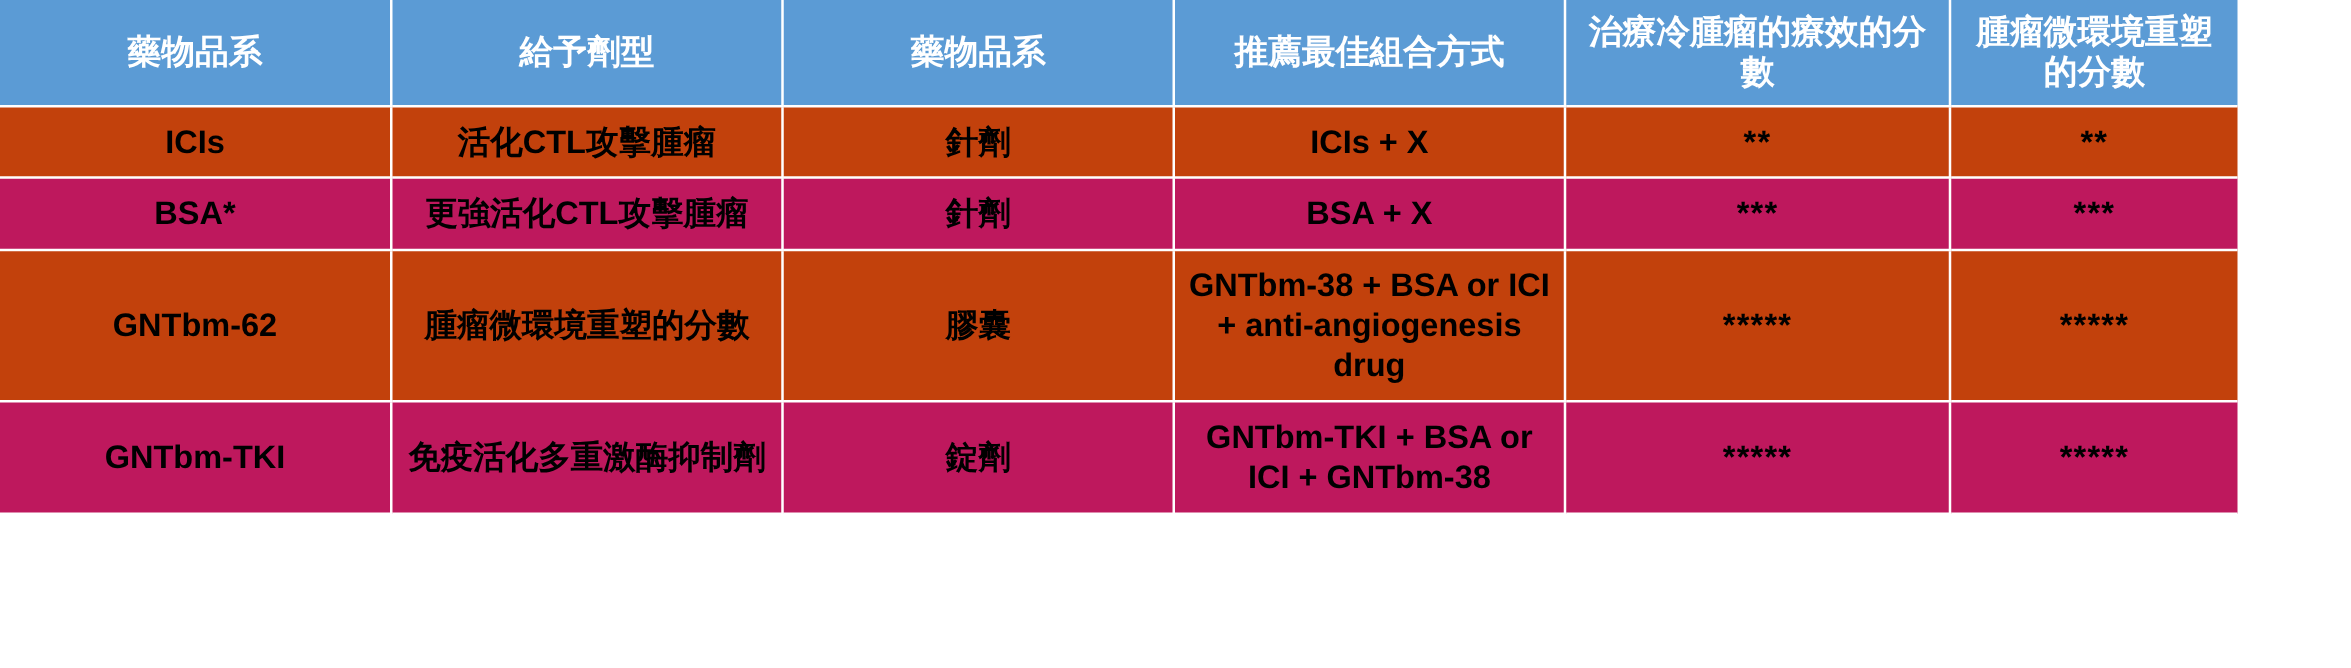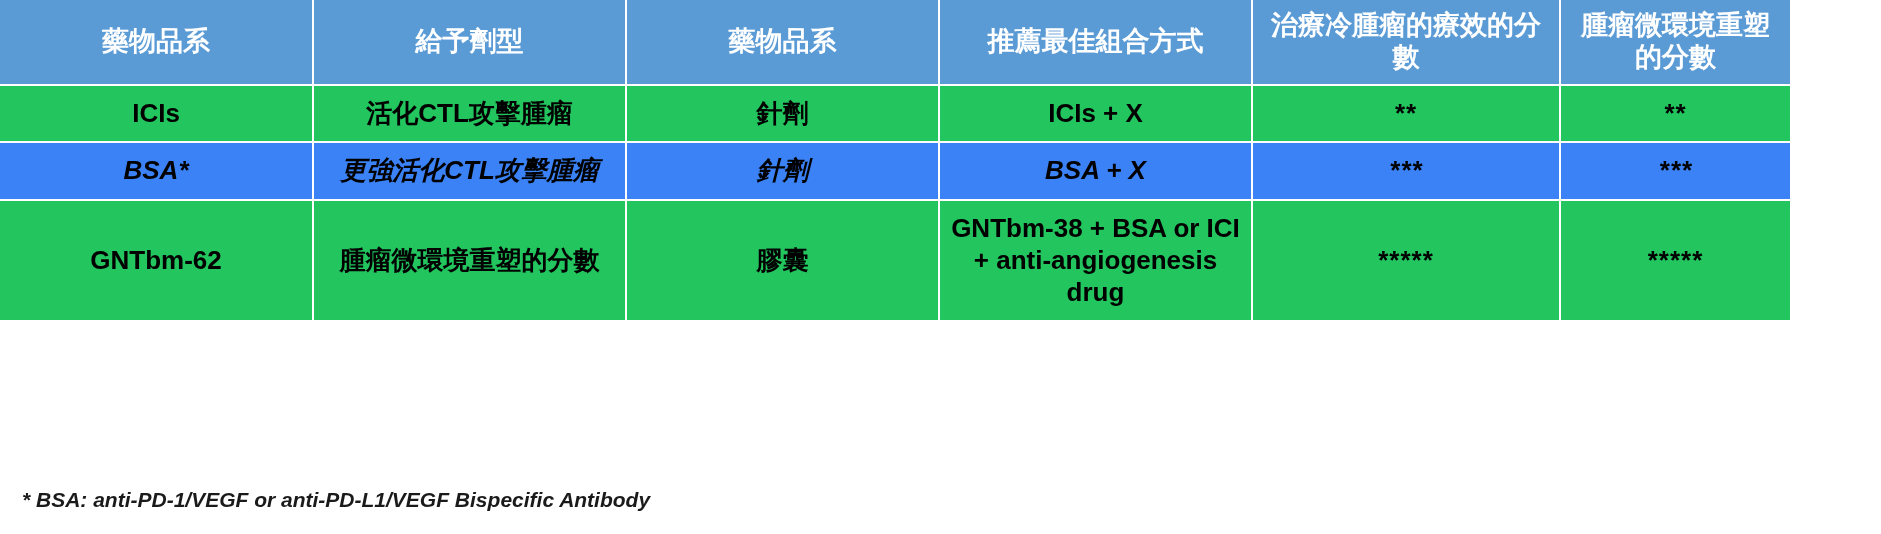--- a/index.html
+++ b/index.html
@@ -52,22 +52,22 @@
     vertical-align: middle;
     padding: 12px 10px;
     border-right: 2px solid #ffffff;
     border-bottom: 2px solid #ffffff;
     font-size: 26px;
     line-height: 1.22;
     color: #000000;
   }
   table.matrix td:last-child { border-right: none; }
 
-  tr.row-a td { background: #22c55e; }
-  tr.row-b td { background: #3b82f6; font-style: italic; }
+  tr.row-a td { background: #c2410c; }
+  tr.row-b td { background: #be185d; }
 
   td.score {
     font-size: 21px;
     font-weight: bold;
     letter-spacing: 1px;
   }
   td.bold-cell {
     font-weight: bold;
   }
 
@@ -124,18 +124,25 @@
         <td class="score">***</td>
       </tr>
       <tr class="row-a">
         <td class="bold-cell">GNTbm-62</td>
         <td class="bold-cell">腫瘤微環境重塑的分數</td>
         <td class="bold-cell">膠囊</td>
         <td class="bold-cell">GNTbm-38 + BSA or ICI + anti-angiogenesis drug</td>
         <td class="score">*****</td>
         <td class="score">*****</td>
       </tr>
+      <tr class="row-b">
+        <td class="bold-cell">GNTbm-TKI</td>
+        <td class="bold-cell">免疫活化多重激酶抑制劑</td>
+        <td class="bold-cell">錠劑</td>
+        <td class="bold-cell">GNTbm-TKI + BSA or ICI  + GNTbm-38</td>
+        <td class="score">*****</td>
+        <td class="score">*****</td>
+      </tr>
     </tbody>
   </table>
 
-  <div class="footnote">* BSA: anti-PD-1/VEGF or anti-PD-L1/VEGF Bispecific Antibody</div>
 
 </div>
 
 </body></html>

